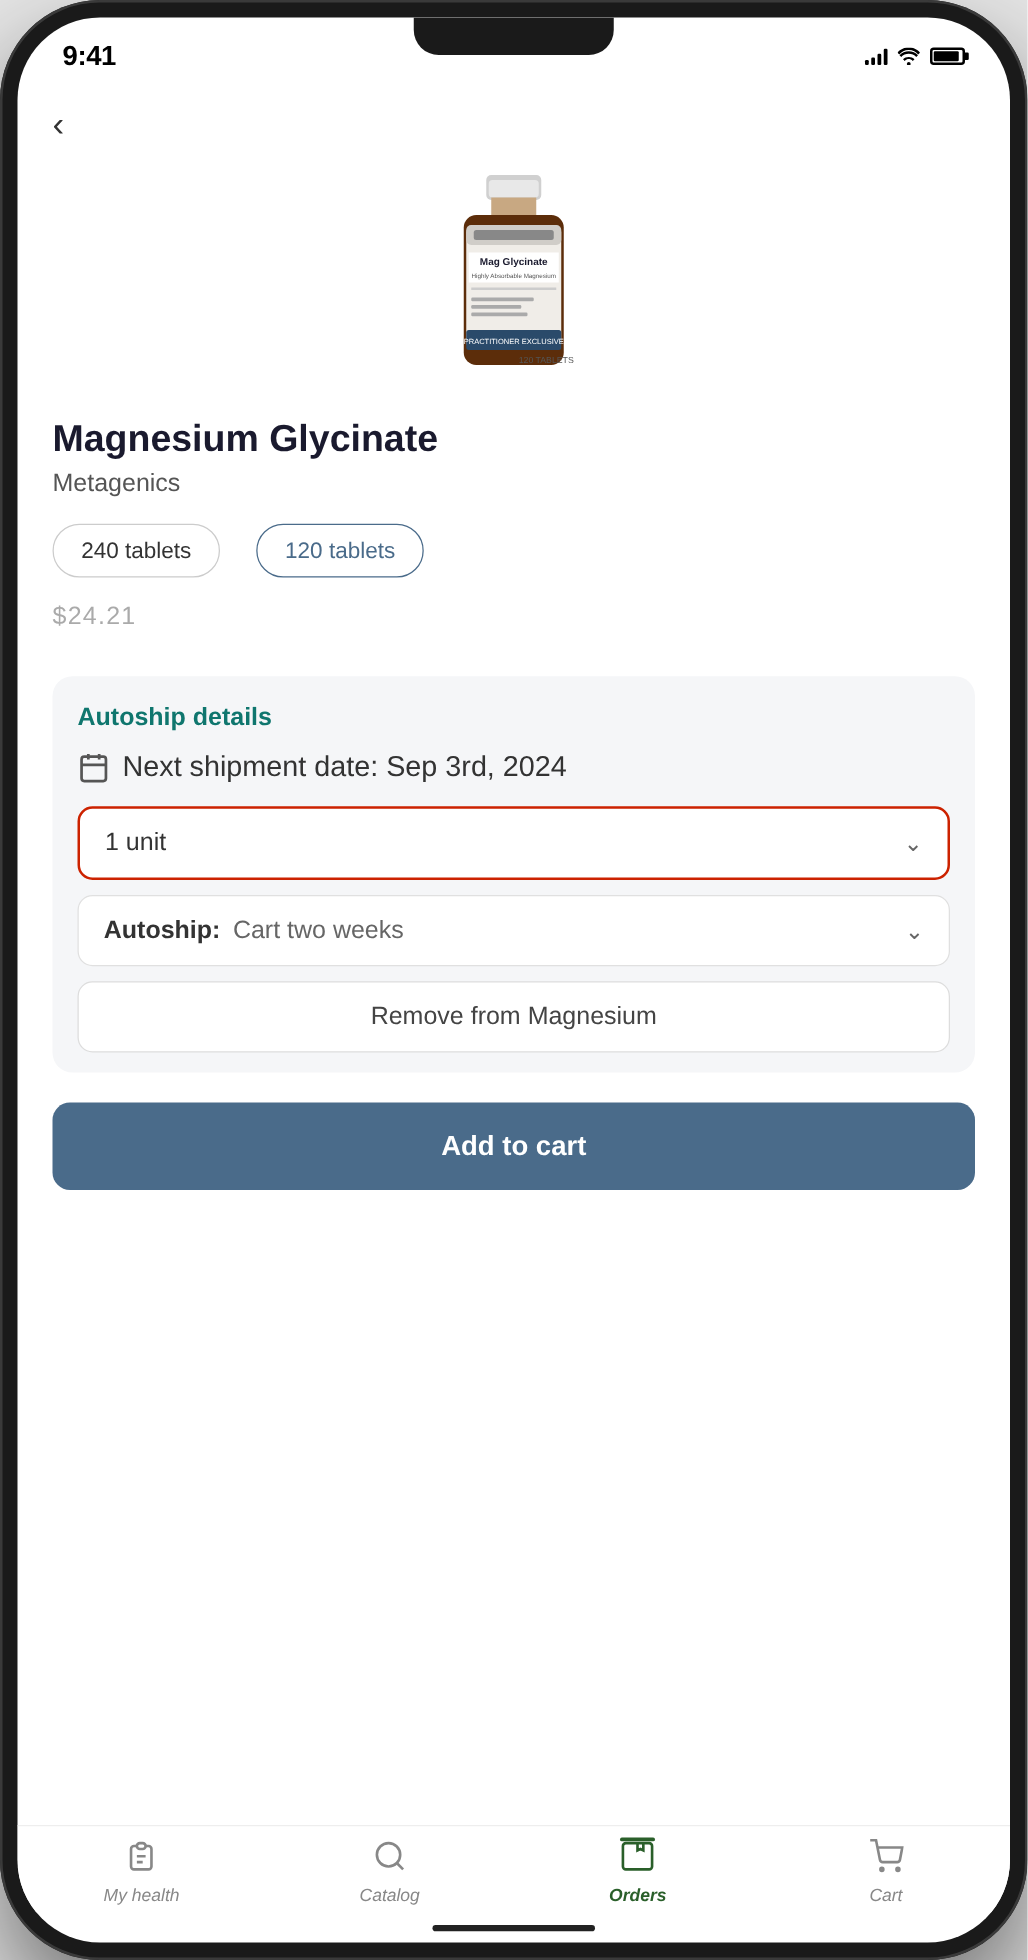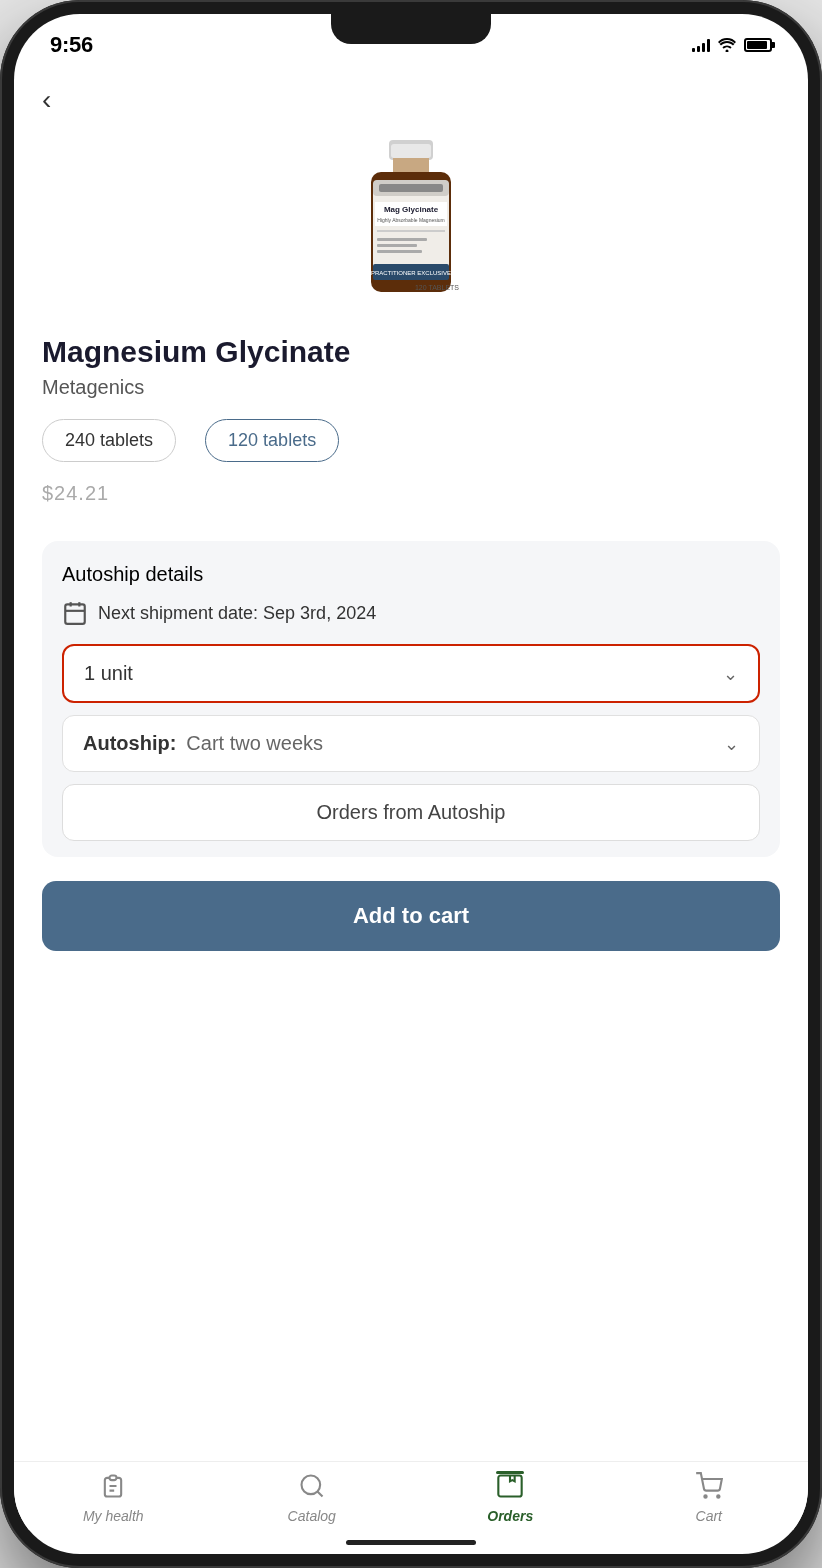--- a/index.html
+++ b/index.html
@@ -210,41 +210,41 @@
     
     .autoship-card {
       margin: 0 28px 20px;
       background: #f5f6f8;
       border-radius: 16px;
       padding: 22px 20px 16px;
     }
 
     .autoship-title {
       font-size: 20px;
-      font-weight: 400;
-      color: #000000;
+      font-weight: 700;
+      color: #0f766e;
       margin-bottom: 14px;
     }
 
     .shipment-date-row {
       display: flex;
       align-items: center;
       gap: 10px;
       margin-bottom: 18px;
     }
 
     .calendar-icon {
       width: 26px;
       height: 26px;
       color: #555;
       flex-shrink: 0;
     }
 
     .shipment-date-text {
-      font-size: 18px;
+      font-size: 23px;
       color: #333;
     }
 
     
     .unit-selector {
       background: #fff;
       border: 2.5px solid #cc2200;
       border-radius: 12px;
       padding: 16px 20px;
       display: flex;
@@ -380,21 +380,21 @@
   </style>
 </head>
 <body>
 
 <div class="phone-frame">
 
   <div class="phone-screen">
     <div class="notch"></div>
 
     <div class="status-bar">
-      <span class="status-time">9:56</span>
+      <span class="status-time">9:41</span>
       <div class="status-icons">
         <div class="signal-bars">
           <span></span>
             <span></span>
             <span></span>
             <span></span>
         </div>
         <svg width="18" height="14" viewBox="0 0 18 14" fill="none">
           <path d="M9 11.5a1.5 1.5 0 100 3 1.5 1.5 0 000-3z" fill="#000"></path>
           <path d="M9 7.5C7.2 7.5 5.6 8.2 4.4 9.3l1.4 1.4C6.8 9.7 7.8 9.2 9 9.2s2.2.5 3.2 1.5l1.4-1.4C12.4 8.2 10.8 7.5 9 7.5z" fill="#000"></path>
@@ -487,21 +487,21 @@
 
         
         <div class="autoship-frequency">
           <span class="autoship-label">Autoship:</span>
           <span class="autoship-frequency-value">Cart two weeks</span>
           <span class="chevron-down">⌄</span>
         </div>
 
         
         <button class="remove-autoship-btn">
-          <span>Orders from Autoship</span>
+          <span>Remove from Magnesium</span>
         </button>
       </div>
 
       <button class="add-to-cart-btn">
         <span>Add to cart</span>
       </button>
 
     </div>
 
     <div class="bottom-nav">

